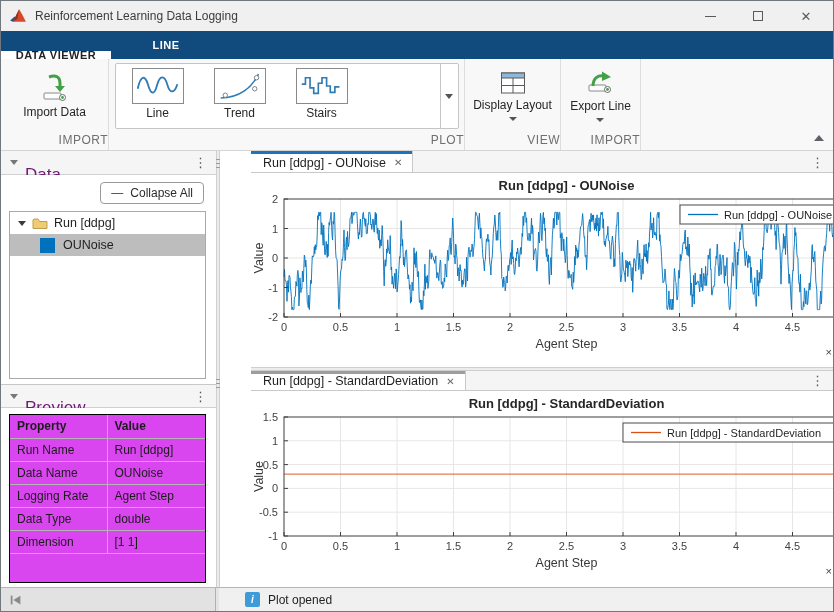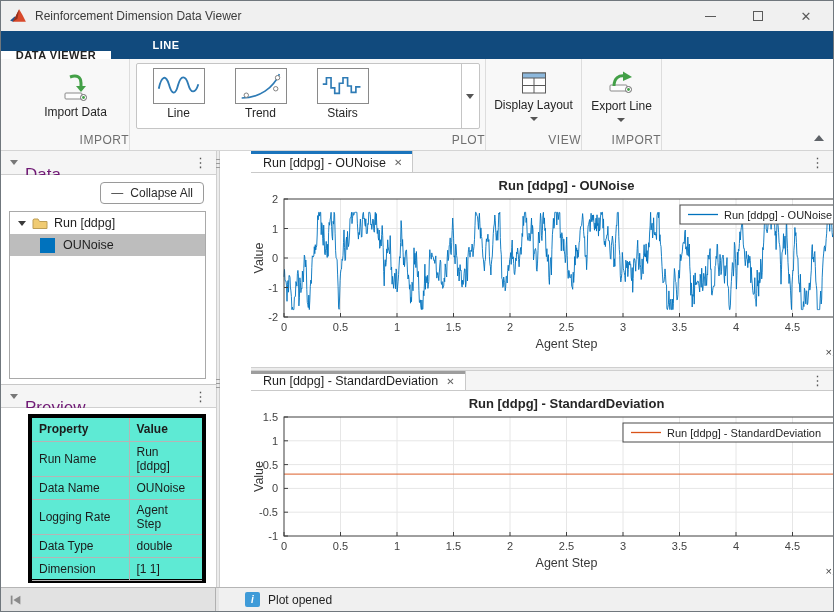--- a/index.html
+++ b/index.html
@@ -19,21 +19,21 @@
   
   .tabstrip { height:28px; background:#114a7d; display:flex; }
   .ts-tab { width:110px; display:flex; align-items:center; justify-content:center; font-size:11px; letter-spacing:.5px; font-weight:600; color:#fff; }
   .ts-tab.active { background:#fff; color:#222;margin-top:20px; }
 
   
   .ribbon { height:92px; background:#f8f8f8; border-bottom:1px solid #d4d4d4; display:flex; position:relative; }
   .rgroup { display:flex; flex-direction:column; border-right:1px solid #ddd; }
   .rgroup .content { flex:1; display:flex; align-items:center; justify-content:center; }
   .rgroup .section { height:17px; text-align:right; font-size:12px; color:#6f6f6f; letter-spacing:.5px; }
-  .g-import { width:108px;margin-left:21px; }
+  .g-import { width:108px; }
   .big-btn { display:flex; flex-direction:column; align-items:center; gap:3px; cursor:default; }
   .big-btn .lbl { font-size:12px; color:#262626; white-space:nowrap; }
   .g-gallery { width:356px; }
   .gallery-box { display:flex; border:1px solid #c5c5c5; border-radius:2px; background:#fff; height:66px; width:344px; }
   .gallery-items { flex:1; display:flex; padding:4px 0 0 16px; gap:30px; }
   .gal-item { display:flex; flex-direction:column; align-items:center; gap:2px; }
   .gal-icon { width:52px; height:36px; border:1px solid #8a8a8a; background:#fff; display:flex; align-items:center; justify-content:center; }
   .gal-lbl { font-size:12px; color:#262626; }
   .gallery-drop { width:18px; border-left:1px solid #c5c5c5; display:flex; align-items:center; justify-content:center; }
   .g-view { width:96px; }
@@ -55,21 +55,21 @@
   .collapse-all { position:absolute; top:7px; right:12px; border:1px solid #9a9a9a; border-radius:4px; background:#fff; font-size:12px; color:#2b2b2b; padding:3px 10px; display:flex; align-items:center; gap:7px; }
   .collapse-all .dash { color:#444; font-size:12px; }
   .tree-box { position:absolute; left:8px; right:10px; top:36px; bottom:5px; border:1px solid #a9a9a9; background:#fff; overflow:hidden; }
   .tree-row { height:22px; display:flex; align-items:center; font-size:12.5px; color:#1f1f1f; }
   .tree-row.selected { background:#bdbdbd; }
   .tree-exp { width:0; height:0; border-left:4px solid transparent; border-right:4px solid transparent; border-top:5px solid #3a3a3a; margin:0 6px 0 8px; }
   .tree-folder { margin-right:6px; }
   .swatch { width:15px; height:15px; margin:0 8px 0 30px; flex:none; }
   .preview-header { border-top:1px solid #c8c8c8; }
   .preview-body { flex:1; position:relative; background:#fff; }
-  .ptable-box { position:absolute; left:8px; right:10px; top:6px; bottom:4px; border:4px solid #000000; background:#5eead4;margin-left:19px; }
+  .ptable-box { position:absolute; left:8px; right:10px; top:6px; bottom:4px; border:1px solid #000000; background:#d946ef; }
   table.ptable { width:100%; border-collapse:collapse; }
   .ptable th, .ptable td { font-size:12px; color:#1c1c1c; text-align:left; padding:3px 7px; height:23px; border-bottom:1px solid #b5b5b5; }
   .ptable th { font-weight:bold; }
   .ptable .c1 { width:97px; border-right:1px solid #b5b5b5; }
 
   .v-divider { width:4px; background:#ececec; border-left:1px solid #cfcfcf; border-right:1px solid #cfcfcf; position:relative; }
   .grip { position:absolute; left:-1px; width:4px; height:9px; display:flex; flex-direction:column; justify-content:space-between; }
   .grip i { display:block; height:1px; background:#9a9a9a; }
 
   .main { flex:1; display:flex; flex-direction:column; min-width:0;padding-left:31px; }
@@ -95,21 +95,21 @@
 <body>
 
 <div class="app">
 
   <div class="titlebar">
     <svg class="logo" viewBox="0 0 16 14">
       <polygon points="1,11 5,7.5 7,9.5 3.5,12" fill="#26538c"></polygon>
       <polygon points="3.5,12 9,1 12,6 15,12" fill="#d8492b"></polygon>
       <polygon points="3.5,12 9,1 7.5,9.5" fill="#93301c"></polygon>
     </svg>
-    <span class="title">Reinforcement Dimension Data Viewer</span>
+    <span class="title">Reinforcement Learning Data Logging</span>
     <div class="win-controls">
       <div class="win-btn">
           <span class="min-glyph"></span>
         </div>
       <div class="win-btn">
           <span class="max-glyph"></span>
         </div>
       <div class="win-btn">
           <span class="close-glyph">✕</span>
         </div>

